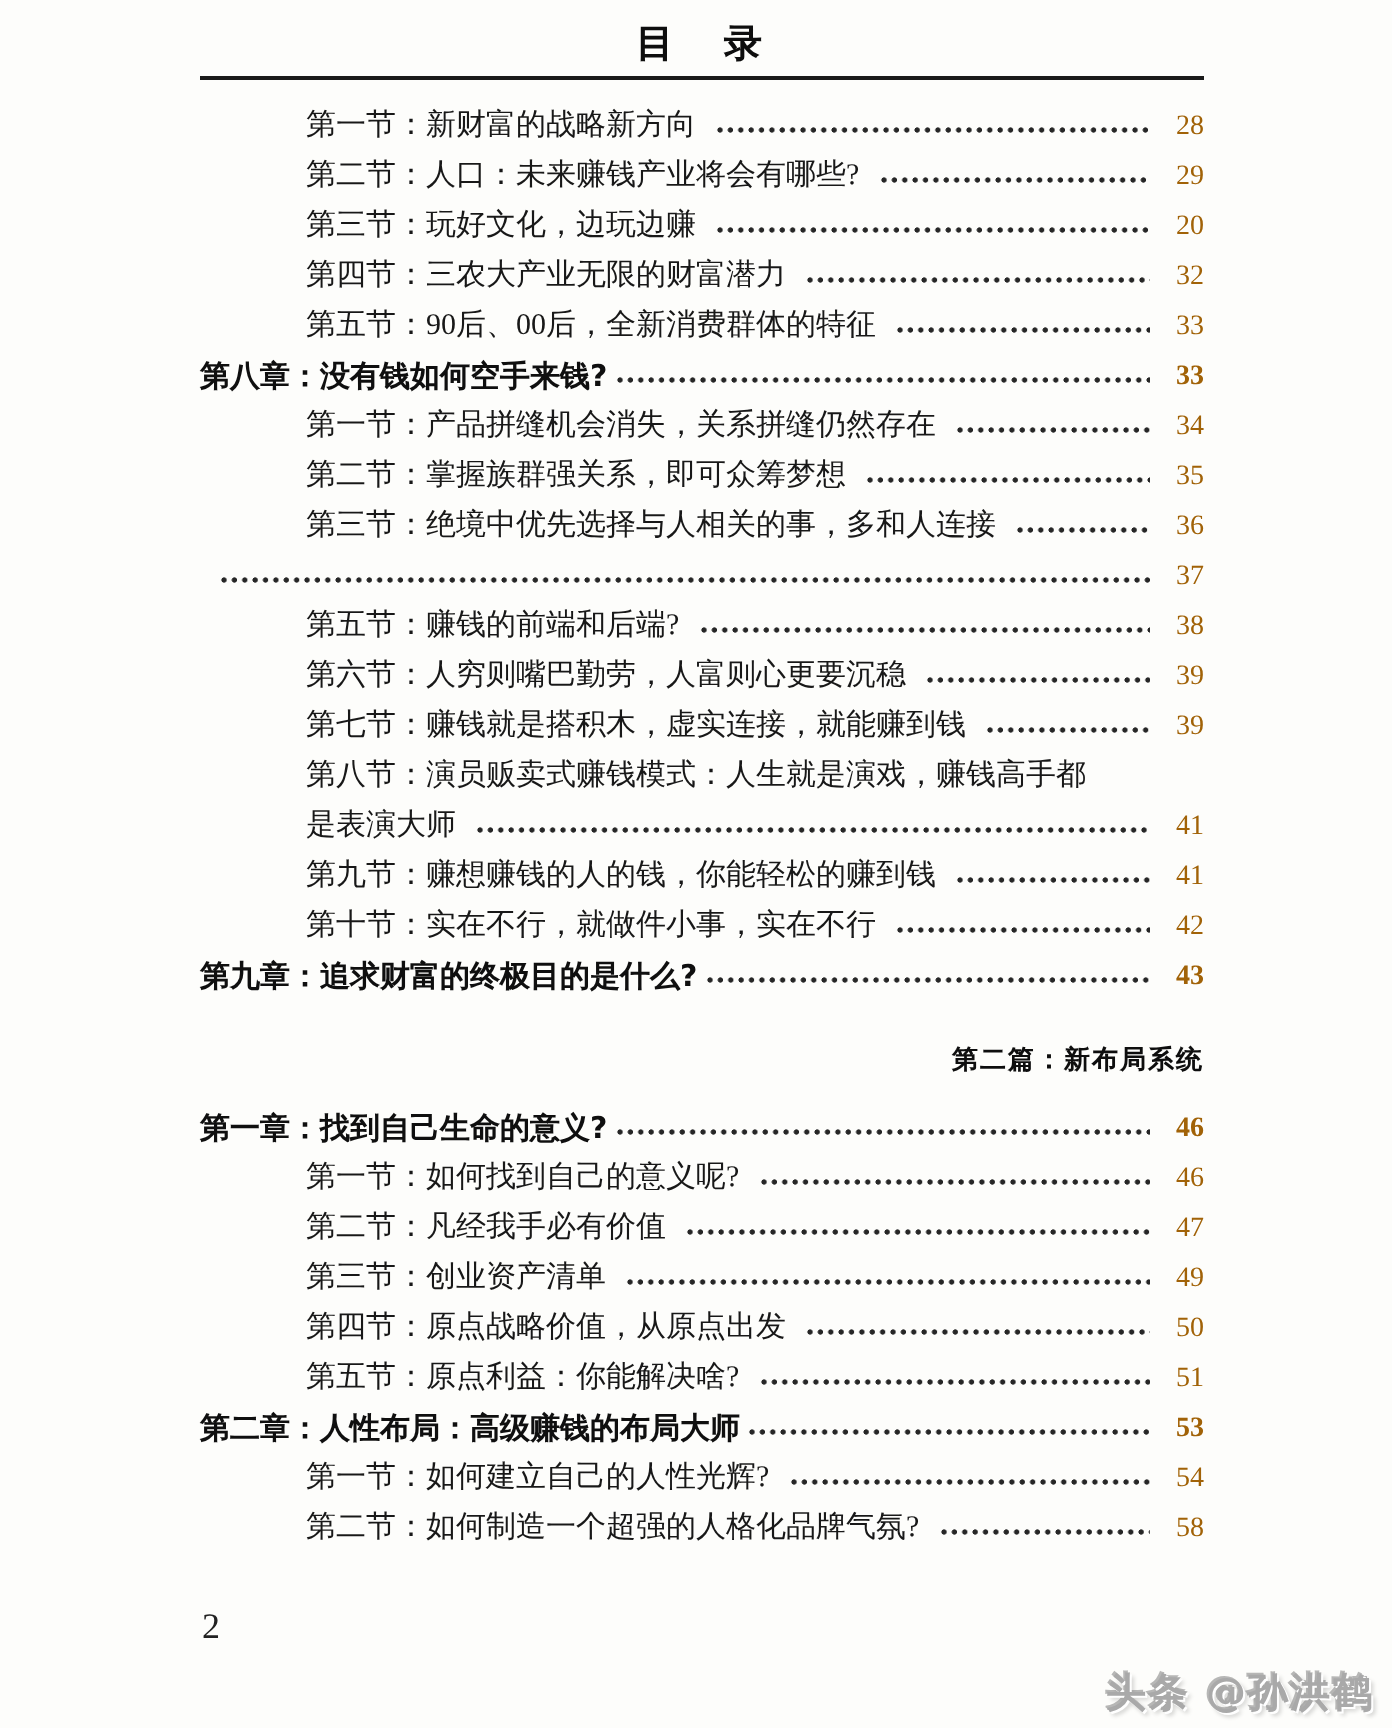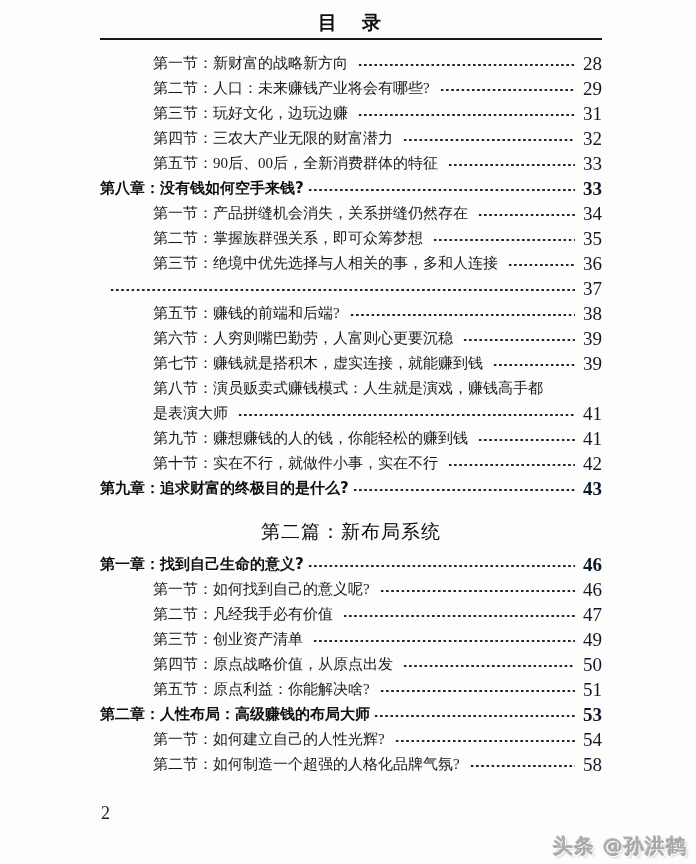--- a/index.html
+++ b/index.html
@@ -39,24 +39,24 @@
     flex:1 1 auto;height:15px;align-self:center;
     background-image:radial-gradient(circle at 2px 60%, #262626 1.15px, transparent 1.5px);
     background-size:5.2px 15px;background-repeat:repeat-x;
     margin:0 5px 0 10px;
   }
   .row.chapter .leader{margin-left:4px;}
   .row.nopage .leader,.row.nopage .pagenum{visibility:hidden;}
   .pagenum{
     flex:0 0 auto;min-width:22px;text-align:right;
     font-family:"Liberation Serif","DejaVu Serif",serif;
-    font-size:19px;color:#0f172a;
+    font-size:14px;color:#a16207;
   }
   .part-title{
-    text-align:center;font-weight:normal;font-size:19px;
+    text-align:right;font-weight:bold;font-size:13px;
     margin:17px 0 8px 0;line-height:26px;letter-spacing:1px;
     font-family:"DejaVu Sans","Liberation Sans",sans-serif;
     color:#0e0e0e;
   }
   .footer-pagenum{
     position:absolute;left:101px;top:803px;
     font-family:"Liberation Serif","DejaVu Serif",serif;
     font-size:18px;color:#222;
   }
   .watermark{
@@ -81,21 +81,21 @@
     <span class="pagenum">28</span>
   </div>
         <div class="row section">
     <span class="label">第二节：人口：未来赚钱产业将会有哪些?</span>
     <span class="leader"></span>
     <span class="pagenum">29</span>
   </div>
         <div class="row section">
     <span class="label">第三节：玩好文化，边玩边赚</span>
     <span class="leader"></span>
-    <span class="pagenum">31</span>
+    <span class="pagenum">20</span>
   </div>
         <div class="row section">
     <span class="label">第四节：三农大产业无限的财富潜力</span>
     <span class="leader"></span>
     <span class="pagenum">32</span>
   </div>
         <div class="row section">
     <span class="label">第五节：90后、00后，全新消费群体的特征</span>
     <span class="leader"></span>
     <span class="pagenum">33</span>

